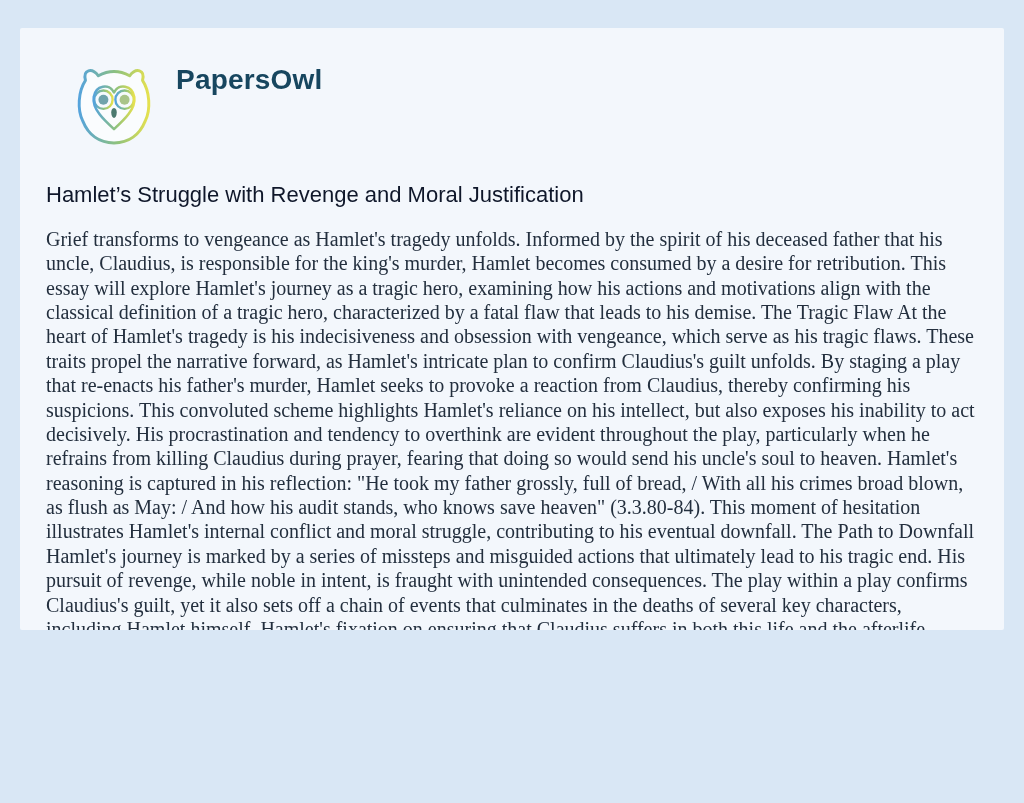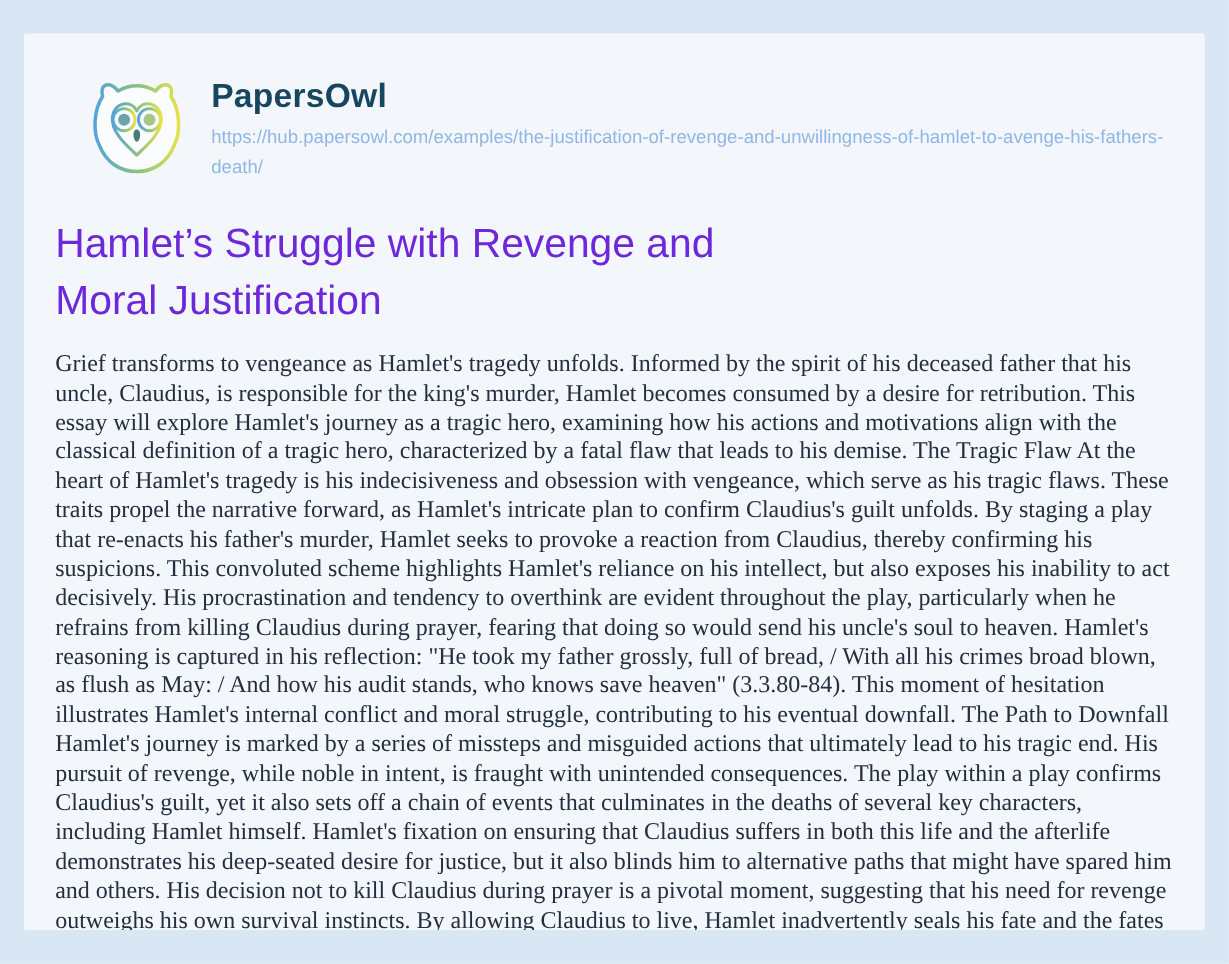--- a/index.html
+++ b/index.html
@@ -7,21 +7,21 @@
   body {
     font-family: "Liberation Sans", sans-serif;
     background:#d9e7f5;
   }
   .page {
     width:1024px; height:803px;
     background:#d9e7f5;
     padding:28px 20px;
   }
   .card {
-    width:984px; height:747px;
+    width:984px; height:602px;
     background:#f3f7fc;
     border-radius:2px;
     padding:34px 26px 0 26px;
     overflow:hidden;
   }
   .header {
     display:flex;
     align-items:flex-start;
     gap:16px;
     margin-left:22px;
@@ -43,24 +43,24 @@
     line-height:1.6;
     color:#8fb6e6;
     overflow-wrap:anywhere;
     word-break:break-all;
     text-decoration:none;
     display:block;
   }
   .title {
     margin-top:26px;
     max-width:640px;
-    font-size:34px;
+    font-size:22px;
     font-weight:400;
     line-height:1.4;
-    color:#6d28d9;
+    color:#0f172a;
   }
   .body-text {
     margin-top:16px;
     font-family:"Liberation Serif", serif;
     font-size:20px;
     line-height:1.22;
     color:#232f3e;
     text-align:left;
   }
 </style>
@@ -88,21 +88,20 @@
           <circle cx="38.5" cy="41" r="10" fill="#f6fafd" stroke="url(#owlGrad)" stroke-width="2.6"></circle>
           <circle cx="61.5" cy="41" r="10" fill="#f6fafd" stroke="url(#owlGrad)" stroke-width="2.6"></circle>
           <circle cx="38.5" cy="41" r="5.4" fill="#6fa3ab"></circle>
           <circle cx="61.5" cy="41" r="5.4" fill="#a9c489"></circle>
 
           <path d="M50 50 C47.8 50 47 52.5 47 55 C47 58.5 48.6 61 50 61 C51.4 61 53 58.5 53 55 C53 52.5 52.2 50 50 50 Z" fill="#4c7a70"></path>
         </svg>
       </span>
       <div class="header-text">
         <div class="brand">PapersOwl</div>
-        <a class="url" href="#">https://hub.papersowl.com/examples/the-justification-of-revenge-and-unwillingness-of-hamlet-to-avenge-his-fathers-death/</a>
       </div>
     </div>
 
     <h1 class="title">Hamlet’s Struggle with Revenge and Moral Justification</h1>
 
     <p class="body-text">Grief transforms to vengeance as Hamlet's tragedy unfolds. Informed by the spirit of his deceased father that his uncle, Claudius, is responsible for the king's murder, Hamlet becomes consumed by a desire for retribution. This essay will explore Hamlet's journey as a tragic hero, examining how his actions and motivations align with the classical definition of a tragic hero, characterized by a fatal flaw that leads to his demise. The Tragic Flaw At the heart of Hamlet's tragedy is his indecisiveness and obsession with vengeance, which serve as his tragic flaws. These traits propel the narrative forward, as Hamlet's intricate plan to confirm Claudius's guilt unfolds. By staging a play that re-enacts his father's murder, Hamlet seeks to provoke a reaction from Claudius, thereby confirming his suspicions. This convoluted scheme highlights Hamlet's reliance on his intellect, but also exposes his inability to act decisively. His procrastination and tendency to overthink are evident throughout the play, particularly when he refrains from killing Claudius during prayer, fearing that doing so would send his uncle's soul to heaven. Hamlet's reasoning is captured in his reflection: "He took my father grossly, full of bread, / With all his crimes broad blown, as flush as May: / And how his audit stands, who knows save heaven" (3.3.80-84). This moment of hesitation illustrates Hamlet's internal conflict and moral struggle, contributing to his eventual downfall. The Path to Downfall Hamlet's journey is marked by a series of missteps and misguided actions that ultimately lead to his tragic end. His pursuit of revenge, while noble in intent, is fraught with unintended consequences. The play within a play confirms Claudius's guilt, yet it also sets off a chain of events that culminates in the deaths of several key characters, including Hamlet himself. Hamlet's fixation on ensuring that Claudius suffers in both this life and the afterlife demonstrates his deep-seated desire for justice, but it also blinds him to alternative paths that might have spared him and others. His decision not to kill Claudius during prayer is a pivotal moment, suggesting that his need for revenge outweighs his own survival instincts. By allowing Claudius to live, Hamlet inadvertently seals his fate and the fates of those around him. Insight and Redemption Despite his tragic end, Hamlet's journey is not devoid of insight and redemption. The revelations about his father's murder propel Hamlet into a deeper understanding of the human condition and the complexities of justice. His internal struggle and ultimate acceptance of fate are encapsulated in his reflections on life and death. In contemplating his own mortality, Hamlet muses on the nature of existence: "O, that this too too sullied flesh would melt" (1.2.129). His introspection reveals a man grappling with profound existential questions, as well as the burden of avenging his father. Moreover, Hamlet's acknowledgment of his own flaws and acceptance of his fate can be seen as a form of redemption. By the play's conclusion, Hamlet achieves a degree of closure by avenging his father, albeit at the cost of his own life. Misfortune and Sympathy Hamlet's misfortune, while rooted in his own actions, evokes sympathy from the audience. His quest for vengeance is driven by a sense of duty and justice, making his ultimate demise all the more poignant. Many can empathize with Hamlet's struggle to reconcile his moral beliefs with the</p>
 
   </div>
 </div>
 

